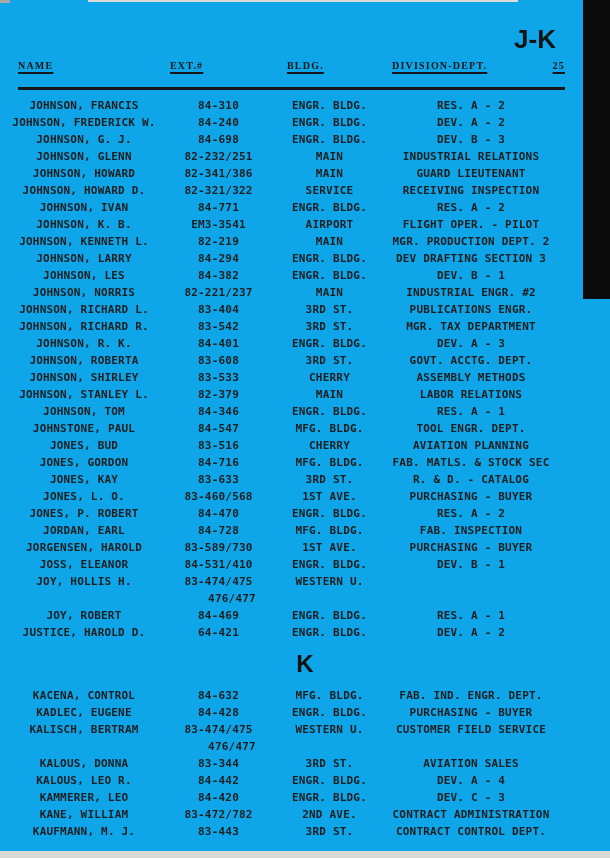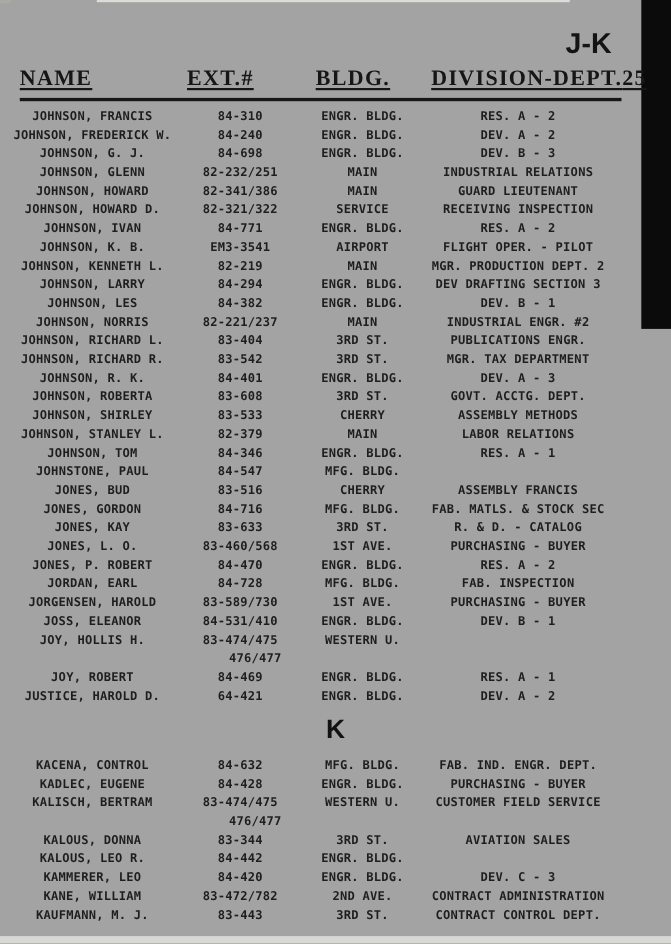--- a/index.html
+++ b/index.html
@@ -1,19 +1,19 @@
 <!DOCTYPE html>
 <html><head>
 <meta charset="utf-8">
 <style>
   html,body{margin:0;padding:0;background:#888;}
   .page{
     position:relative;
     width:610px;height:858px;
-    background:#a3a3a3;
+    background:#0ea5e9;
     overflow:hidden;
     font-family:"DejaVu Sans Mono", monospace;
     color:#1b1b1b;
   }
   
   .scan-bar-right{position:absolute;top:0;right:0;width:27px;height:299px;background:#0b0b0b;}
   .scan-strip-bottom{position:absolute;left:0;right:0;bottom:0;height:7px;background:#d8d8d5;}
   .scan-streak-top{position:absolute;top:0;left:88px;width:430px;height:2px;background:#dcdcd8;}
   .scan-mark-topleft{position:absolute;top:0;left:0;width:10px;height:3px;background:#a9a9a6;}
 
@@ -24,23 +24,23 @@
     font-weight:700;font-size:26px;letter-spacing:0;
     color:#141414;
   }
 
   
   .header-row{
     position:absolute;top:60px;left:18px;width:547px;
     display:grid;grid-template-columns:152px 117px 105px 1fr auto;
     align-items:end;
     border-bottom:3px solid #161616;
-    padding-bottom:6px;
+    padding-bottom:16px;
     font-family:"Liberation Serif", serif;
-    font-weight:700;font-size:20px;letter-spacing:1.2px;
+    font-weight:700;font-size:10px;letter-spacing:1.2px;
     color:#161616;
   }
   .header-row .col{white-space:nowrap;text-decoration:underline;text-underline-offset:3px;text-decoration-thickness:1.5px;}
   .header-row .page-num{text-align:center;}
 
   
   .sections{position:absolute;top:97px;left:8px;width:552px;text-align:center;}
   .row{
     display:grid;grid-template-columns:152px 117px 105px 1fr;
     height:17px;line-height:17px;
@@ -188,26 +188,27 @@
       <div class="row">
         <div class="cell name-cell">JOHNSON, TOM</div>
         <div class="cell ext-cell">84-346</div>
         <div class="cell bldg-cell">ENGR. BLDG.</div>
         <div class="cell dept-cell">RES. A - 1</div>
       </div>
       <div class="row">
         <div class="cell name-cell">JOHNSTONE, PAUL</div>
         <div class="cell ext-cell">84-547</div>
         <div class="cell bldg-cell">MFG. BLDG.</div>
+        <div class="cell dept-cell">TOOL ENGR. DEPT.</div>
       </div>
       <div class="row">
         <div class="cell name-cell">JONES, BUD</div>
         <div class="cell ext-cell">83-516</div>
         <div class="cell bldg-cell">CHERRY</div>
-        <div class="cell dept-cell">ASSEMBLY FRANCIS</div>
+        <div class="cell dept-cell">AVIATION PLANNING</div>
       </div>
       <div class="row">
         <div class="cell name-cell">JONES, GORDON</div>
         <div class="cell ext-cell">84-716</div>
         <div class="cell bldg-cell">MFG. BLDG.</div>
         <div class="cell dept-cell">FAB. MATLS. &amp; STOCK SEC</div>
       </div>
       <div class="row">
         <div class="cell name-cell">JONES, KAY</div>
         <div class="cell ext-cell">83-633</div>
@@ -295,20 +296,21 @@
       <div class="row">
         <div class="cell name-cell">KALOUS, DONNA</div>
         <div class="cell ext-cell">83-344</div>
         <div class="cell bldg-cell">3RD ST.</div>
         <div class="cell dept-cell">AVIATION SALES</div>
       </div>
       <div class="row">
         <div class="cell name-cell">KALOUS, LEO R.</div>
         <div class="cell ext-cell">84-442</div>
         <div class="cell bldg-cell">ENGR. BLDG.</div>
+        <div class="cell dept-cell">DEV. A - 4</div>
       </div>
       <div class="row">
         <div class="cell name-cell">KAMMERER, LEO</div>
         <div class="cell ext-cell">84-420</div>
         <div class="cell bldg-cell">ENGR. BLDG.</div>
         <div class="cell dept-cell">DEV. C - 3</div>
       </div>
       <div class="row">
         <div class="cell name-cell">KANE, WILLIAM</div>
         <div class="cell ext-cell">83-472/782</div>

